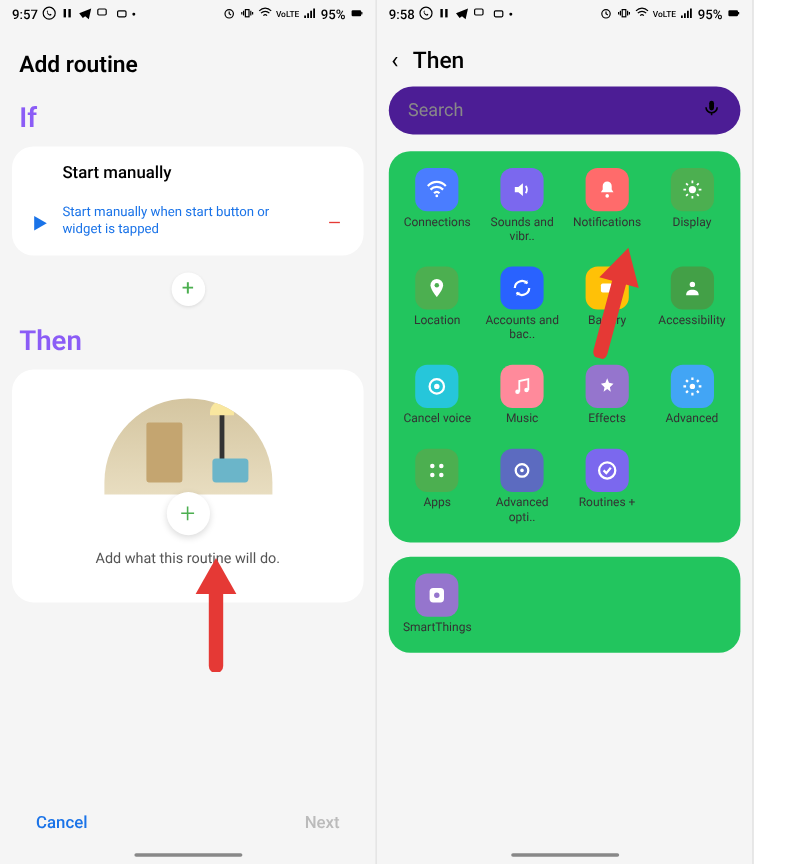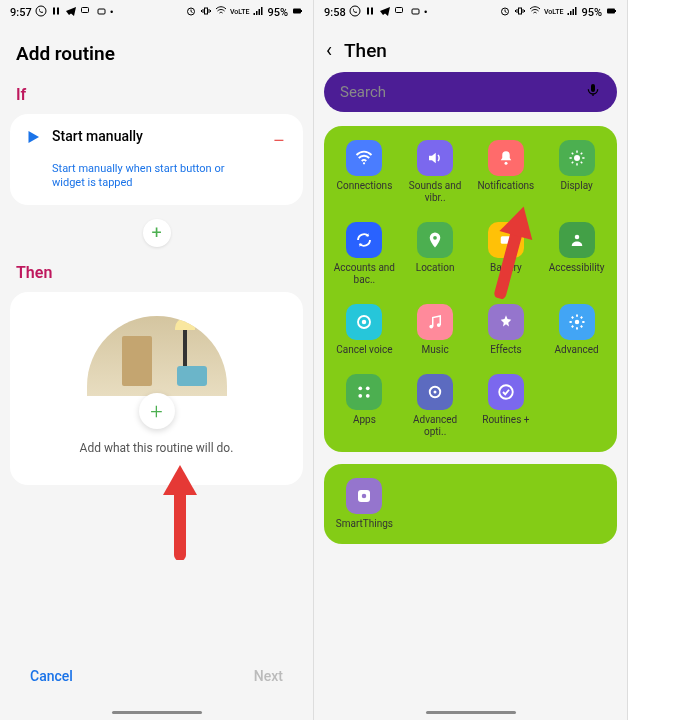--- a/index.html
+++ b/index.html
@@ -31,32 +31,32 @@
   }
   .statusbar-left, .statusbar-right { display: flex; align-items: center; gap: 3px; }
   .statusbar svg { width: 12px; height: 12px; }
   .page-title {
     font-size: 19px;
     font-weight: 600;
     padding: 18px 16px 12px;
     color: #000;
   }
   .section-title {
-    font-size: 16px;
+    font-size: 23px;
     font-weight: 600;
     padding: 8px 16px 10px;
-    color: #be185d;
+    color: #8b5cf6;
   }
   .card {
     background: #fff;
     border-radius: 18px;
     margin: 0 10px 10px;
     padding: 14px;
   }
-  .if-row { display: flex; align-items: flex-start; gap: 10px; }
+  .if-row { display: flex; align-items: flex-end; gap: 10px; }
   .play-icon { color: #1a73e8; flex-shrink: 0; }
   .if-text { flex: 1; }
   .if-title { font-size: 14px; font-weight: 500; color: #000; }
   .if-sub { font-size: 11px; color: #1a73e8; margin-top: 18px; line-height: 1.3; }
   .minus { color: #e53935; font-size: 22px; font-weight: 300; flex-shrink: 0; padding: 0 4px; }
   .plus-row { text-align: center; padding: 4px 0 8px; }
   .plus-small {
     width: 28px; height: 28px; border-radius: 50%;
     background: #fff; display: inline-flex; align-items: center; justify-content: center;
     color: #4caf50; font-size: 18px; box-shadow: 0 1px 3px rgba(0,0,0,0.1);
@@ -107,21 +107,21 @@
     color: #4caf50;
     font-size: 22px;
     font-weight: 300;
     box-shadow: 0 2px 6px rgba(0,0,0,0.15);
     margin: -18px auto 12px;
     position: relative;
   }
   .then-hint { font-size: 12px; color: #555; }
   .bottom-bar {
     position: absolute;
-    bottom: 36px;
+    bottom: 26px;
     left: 0; right: 0;
     display: flex;
     justify-content: space-between;
     padding: 0 30px;
     font-size: 14px;
     font-weight: 500;
   }
   .cancel { color: #1a73e8; }
   .next { color: #bbb; }
   .nav-indicator {
@@ -148,21 +148,21 @@
     margin: 0 10px 14px;
     padding: 10px 16px;
     display: flex;
     align-items: center;
     justify-content: space-between;
     font-size: 15px;
     color: #888;
   }
   .mic { color: #000; }
   .grid-card {
-    background: #84cc16;
+    background: #22c55e;
     border-radius: 18px;
     margin: 0 10px 12px;
     padding: 14px 6px;
   }
   .grid {
     display: grid;
     grid-template-columns: repeat(4, 1fr);
     gap: 18px 2px;
   }
   .grid-item {
@@ -394,36 +394,36 @@
         <div class="grid-item">
           <div class="app-icon bg-green">
             <svg viewBox="0 0 24 24">
               <circle cx="12" cy="12" r="4" fill="#fff"></circle>
               <path d="M12 2v3M12 19v3M2 12h3M19 12h3M5 5l2 2M17 17l2 2M5 19l2-2M17 7l2-2" stroke="#fff" stroke-width="2"></path>
             </svg>
           </div>
           <div class="app-label">Display</div>
         </div>
         <div class="grid-item">
+          <div class="app-icon bg-green">
+            <svg viewBox="0 0 24 24">
+              <path d="M12 2a7 7 0 0 0-7 7c0 5 7 13 7 13s7-8 7-13a7 7 0 0 0-7-7z" fill="#fff"></path>
+              <circle cx="12" cy="9" r="2.5" fill="#4caf50"></circle>
+            </svg>
+          </div>
+          <div class="app-label">Location</div>
+        </div>
+        <div class="grid-item">
           <div class="app-icon bg-dblue">
             <svg viewBox="0 0 24 24">
               <path d="M4 12a8 8 0 0 1 14-5M20 12a8 8 0 0 1-14 5" stroke="#fff" stroke-width="2.5" fill="none"></path>
               <path d="M18 3v4h-4M6 21v-4h4" fill="#fff"></path>
             </svg>
           </div>
           <div class="app-label">Accounts and bac..</div>
-        </div>
-        <div class="grid-item">
-          <div class="app-icon bg-green">
-            <svg viewBox="0 0 24 24">
-              <path d="M12 2a7 7 0 0 0-7 7c0 5 7 13 7 13s7-8 7-13a7 7 0 0 0-7-7z" fill="#fff"></path>
-              <circle cx="12" cy="9" r="2.5" fill="#4caf50"></circle>
-            </svg>
-          </div>
-          <div class="app-label">Location</div>
         </div>
         <div class="grid-item">
           <div class="app-icon bg-yellow">
             <svg viewBox="0 0 24 24">
               <rect x="5" y="7" width="13" height="10" rx="2" fill="#fff"></rect>
               <rect x="18" y="10" width="2" height="4" fill="#fff"></rect>
             </svg>
           </div>
           <div class="app-label">Battery</div>
         </div>

